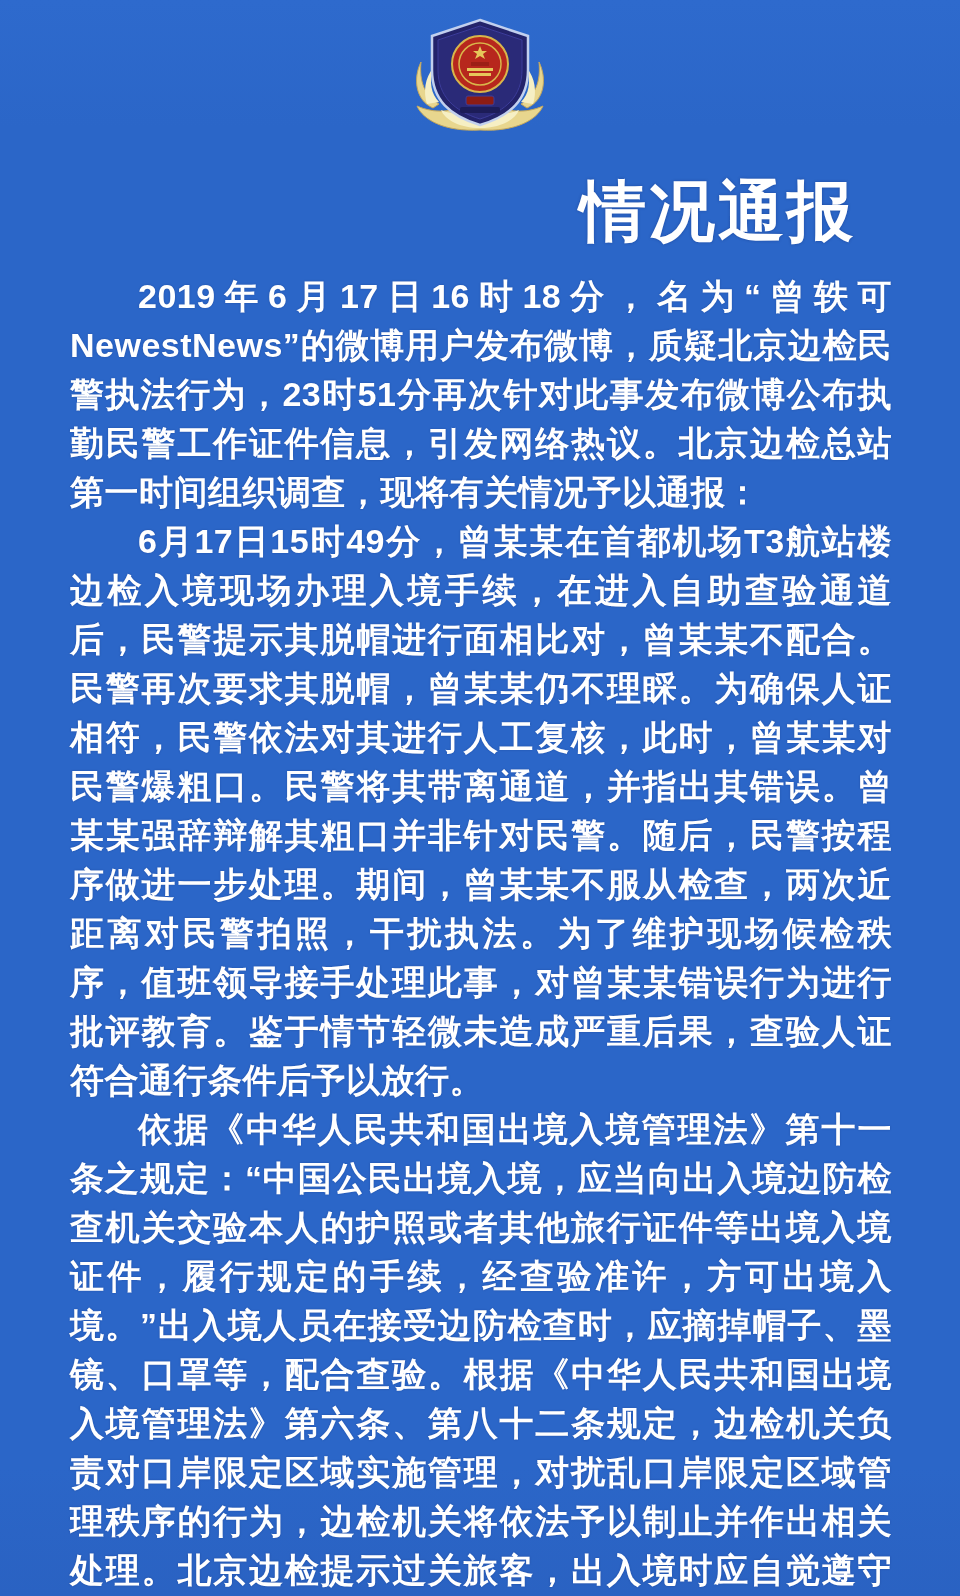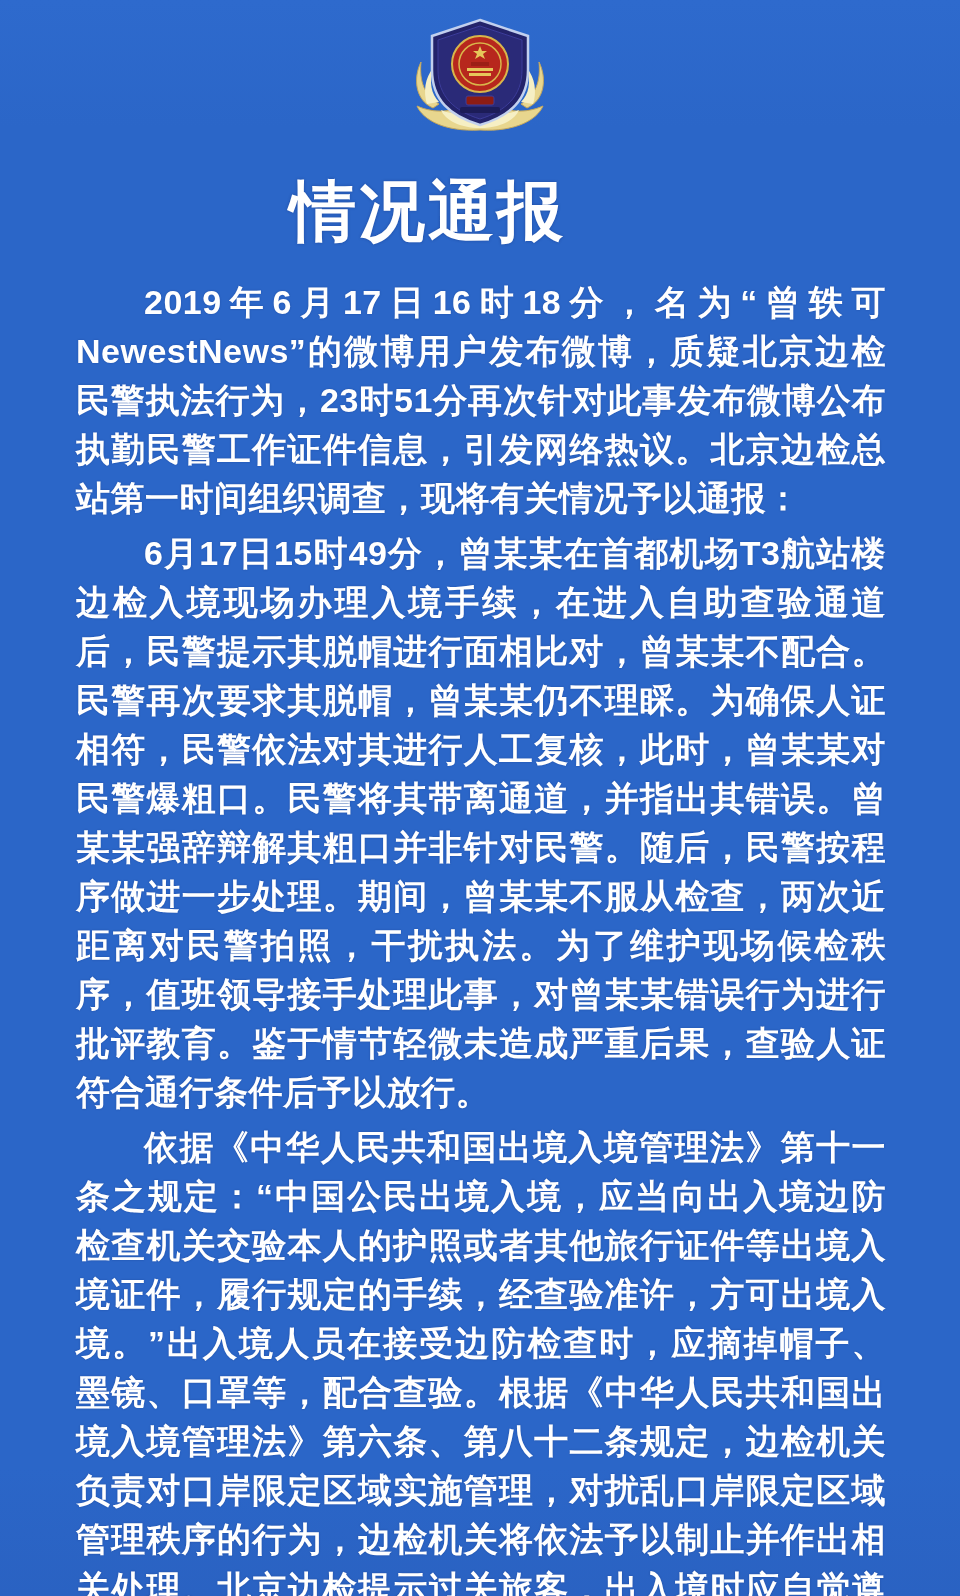--- a/index.html
+++ b/index.html
@@ -29,21 +29,21 @@
   .emblem-wrap svg {
     width: 150px;
     height: 126px;
   }
   .title {
     position: absolute;
     top: 163px;
     left: 0;
     width: 856px;
     margin: 0;
-    text-align: center;
+    text-align: right;
     color: #ffffff;
     font-size: 66px;
     font-weight: bold;
     letter-spacing: 3px;
     line-height: 96px;
     text-shadow: 0 0 3px rgba(10, 20, 80, 0.35);
   }
   .content {
     position: absolute;
     top: 272px;
@@ -52,21 +52,21 @@
     color: #ffffff;
     font-size: 34px;
     font-weight: bold;
     line-height: 49px;
     text-align: justify;
     text-justify: inter-ideograph;
     letter-spacing: 0.5px;
     text-shadow: 0 0 2px rgba(10, 20, 80, 0.3);
   }
   .content p {
-    margin: 6px;
+    margin: 0;
     padding: 0;
     text-indent: 2em;
   }
 </style>
 </head>
 <body>
 
 <div class="page">
 
   <div class="emblem-wrap">

